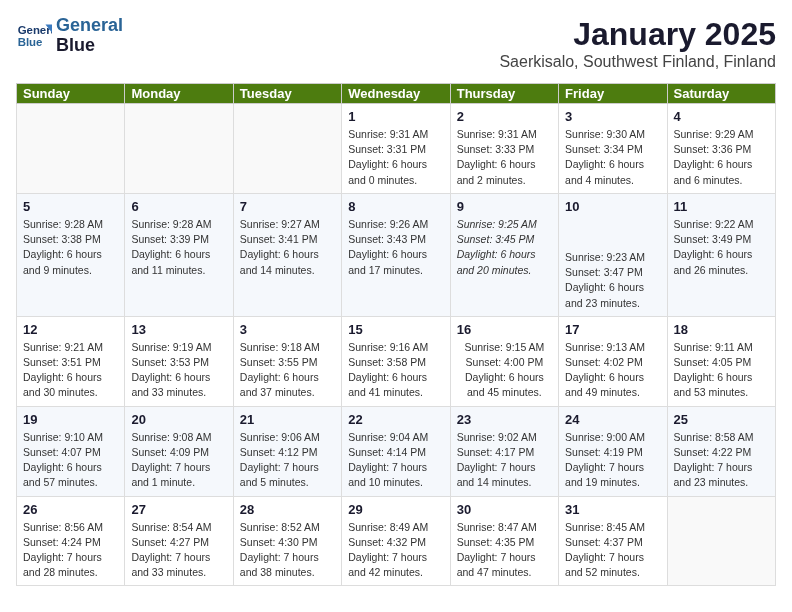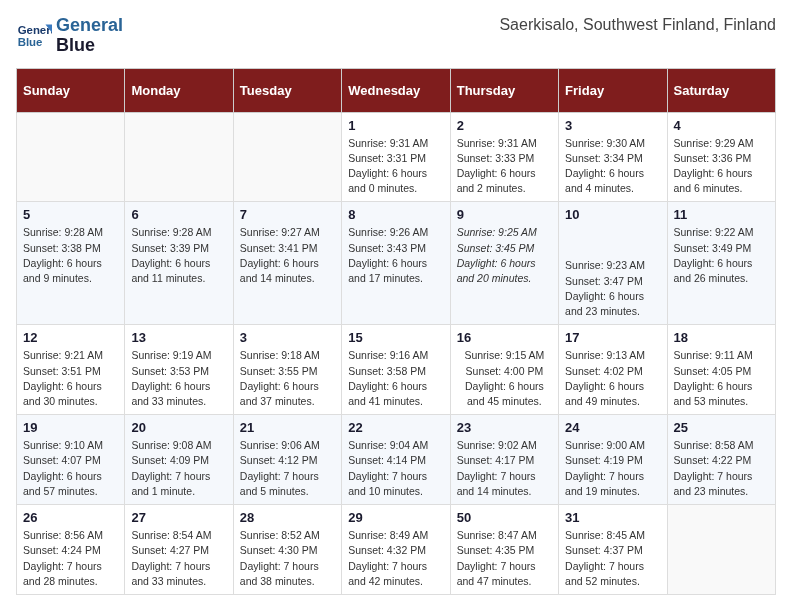--- a/index.html
+++ b/index.html
@@ -47,25 +47,25 @@
       color: #444;
       font-weight: normal;
       text-align: center;
     }
     .calendar {
       width: 100%;
       border-collapse: collapse;
       border: 1px solid #ccc;
     }
     .calendar th {
-      background: #7f1d1d;
+      background: #4d7c0f;
       color: #fff;
       font-size: 13px;
       font-weight: bold;
-      padding: 14px 6px;
+      padding: 2px 6px;
       text-align: left;
       border: 1px solid #ccc;
     }
     .calendar td {
       width: calc(100% / 7);
       vertical-align: top;
       padding: 5px 6px;
       border: 1px solid #ddd;
       font-size: 11px;
       color: #333;
@@ -101,20 +101,21 @@
       <text x="2" y="34" font-size="14" font-weight="bold" fill="#2a6496">Blue</text>
       <polygon points="36,8 44,8 44,18" fill="#3a7abf"></polygon>
     </svg>
     <div>
       <div class="logo-text">
         <span>General</span><br>Blue
       </div>
     </div>
   </div>
   <div class="title-block">
+    <h1>January 2025</h1>
     <h2>Saerkisalo, Southwest Finland, Finland</h2>
   </div>
 </div>
 
 <table class="calendar">
   <thead>
     <tr>
     <th>Sunday</th>
         <th>Monday</th>
         <th>Tuesday</th>
@@ -334,21 +335,21 @@
 and 38 minutes.</div>
         </td>
         <td>
           <span class="day-num">29</span>
           <div class="day-info" style="white-space: pre-line;">Sunrise: 8:49 AM
 Sunset: 4:32 PM
 Daylight: 7 hours
 and 42 minutes.</div>
         </td>
         <td>
-          <span class="day-num">50</span>
+          <span class="day-num">30</span>
           <div class="day-info" style="white-space: pre-line;">Sunrise: 8:47 AM
 Sunset: 4:35 PM
 Daylight: 7 hours
 and 47 minutes.</div>
         </td>
         <td>
           <span class="day-num">31</span>
           <div class="day-info" style="white-space: pre-line;">Sunrise: 8:45 AM
 Sunset: 4:37 PM
 Daylight: 7 hours

